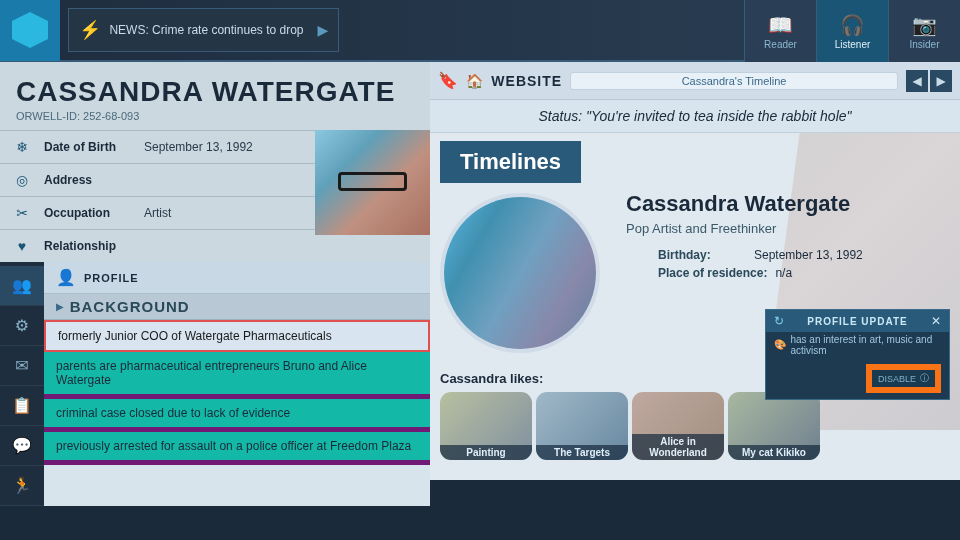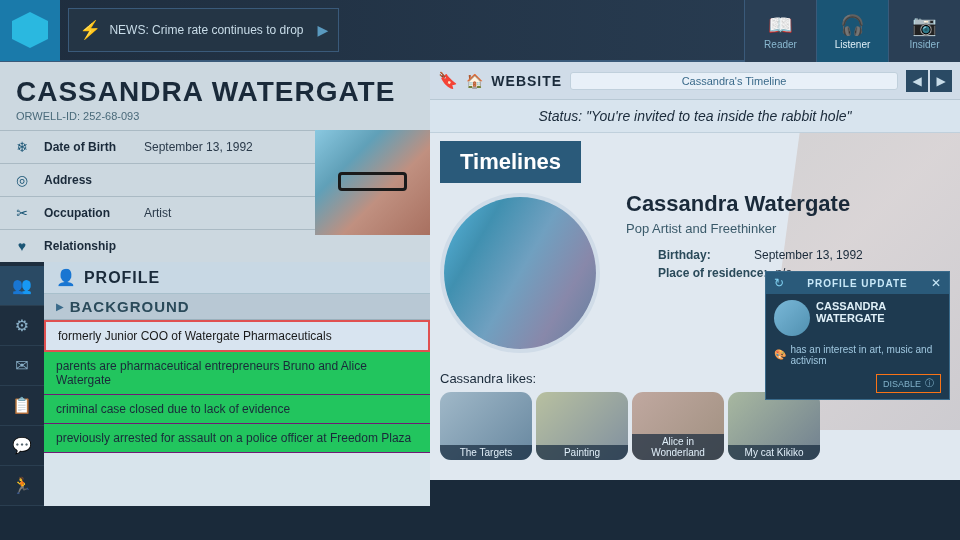--- a/index.html
+++ b/index.html
@@ -235,21 +235,21 @@
       padding: 6px 12px;
       gap: 8px;
       background: #c8d8e4;
       border-bottom: 1px solid #a8c0cc;
     }
     .profile-icon {
       color: #1a5575;
       font-size: 16px;
     }
     .profile-title {
-      font-size: 16px;
+      font-size: 11px;
       font-weight: bold;
       color: #1a2a3a;
       letter-spacing: 1px;
     }
     .background-label {
       display: flex;
       align-items: center;
       gap: 6px;
       padding: 4px 12px;
       background: #b8c8d4;
@@ -266,23 +266,23 @@
       letter-spacing: 1px;
     }
     .profile-items {
       flex: 1;
       overflow: hidden;
     }
     .profile-item {
       padding: 7px 12px;
       font-size: 12px;
       color: #1a2a3a;
-      border-bottom: 1px solid #701a75;
+      border-bottom: 5px solid #701a75;
       cursor: pointer;
-      background: #22c55e;
+      background: #14b8a6;
     }
     .profile-item.highlighted {
       border: 2px solid #e05050;
       background: #d8e4f0;
       color: #1a1a1a;
     }
 
     
     .right-panel {
       flex: 1;
@@ -419,20 +419,21 @@
       color: #1a2a3a;
     }
     .detail-link {
       color: #1a70b0;
       text-decoration: underline;
     }
 
     
     .likes-section {
       padding: 8px 10px 0 10px;
+      font-weight: bold;
     }
     .likes-label {
       font-size: 13px;
       color: #1a2a3a;
       margin-bottom: 6px;
     }
     .likes-row {
       display: flex;
       gap: 4px;
     }
@@ -530,21 +531,21 @@
       color: #80d0f0;
       font-size: 10px;
     }
     .popup-desc {
       font-size: 10px;
       color: #a0c8e0;
       margin-top: 2px;
     }
     .popup-disable-btn {
       background: #1a3a50;
-      border: 1px solid #f97316;
+      border: 6px solid #f97316;
       color: #80b0c8;
       font-size: 9px;
       padding: 2px 6px;
       display: flex;
       align-items: center;
       gap: 4px;
       margin: 4px 8px 6px auto;
       width: fit-content;
       cursor: pointer;
     }
@@ -702,48 +703,42 @@
                 <span class="detail-key">Place of residence:</span>
                 <span class="detail-value">n/a</span>
               </div>
             </div>
           </div>
         </div>
 
         <div class="likes-section">
           <div class="likes-label">Cassandra likes:</div>
           <div class="likes-row">
+            <div class="like-card like-card-2">
+              <div class="like-card-label">Painting</div>
+            </div>
             <div class="like-card like-card-1">
               <div class="like-card-label">The Targets</div>
-            </div>
-            <div class="like-card like-card-2">
-              <div class="like-card-label">Painting</div>
             </div>
             <div class="like-card like-card-3">
               <div class="like-card-label">Alice in Wonderland</div>
             </div>
             <div class="like-card like-card-4">
               <div class="like-card-label">My cat Kikiko</div>
             </div>
           </div>
         </div>
       </div>
 
       <div class="profile-update-popup">
         <div class="popup-header">
           <span class="popup-header-icon">↻</span>
           <span class="popup-header-title">PROFILE UPDATE</span>
           <span class="popup-close">✕</span>
         </div>
-        <div class="popup-body">
-          <div class="popup-avatar"></div>
-          <div class="popup-text-block">
-            <div class="popup-name">CASSANDRA<br>WATERGATE</div>
-          </div>
-        </div>
         <div style="padding: 0 8px 4px 8px; display:flex; align-items:center; gap:4px;">
           <span class="popup-desc-icon">🎨</span>
           <span class="popup-desc">has an interest in art, music and activism</span>
         </div>
         <div class="popup-disable-btn">
           <span>DISABLE</span>
           <span>ⓘ</span>
         </div>
       </div>
     </div>

